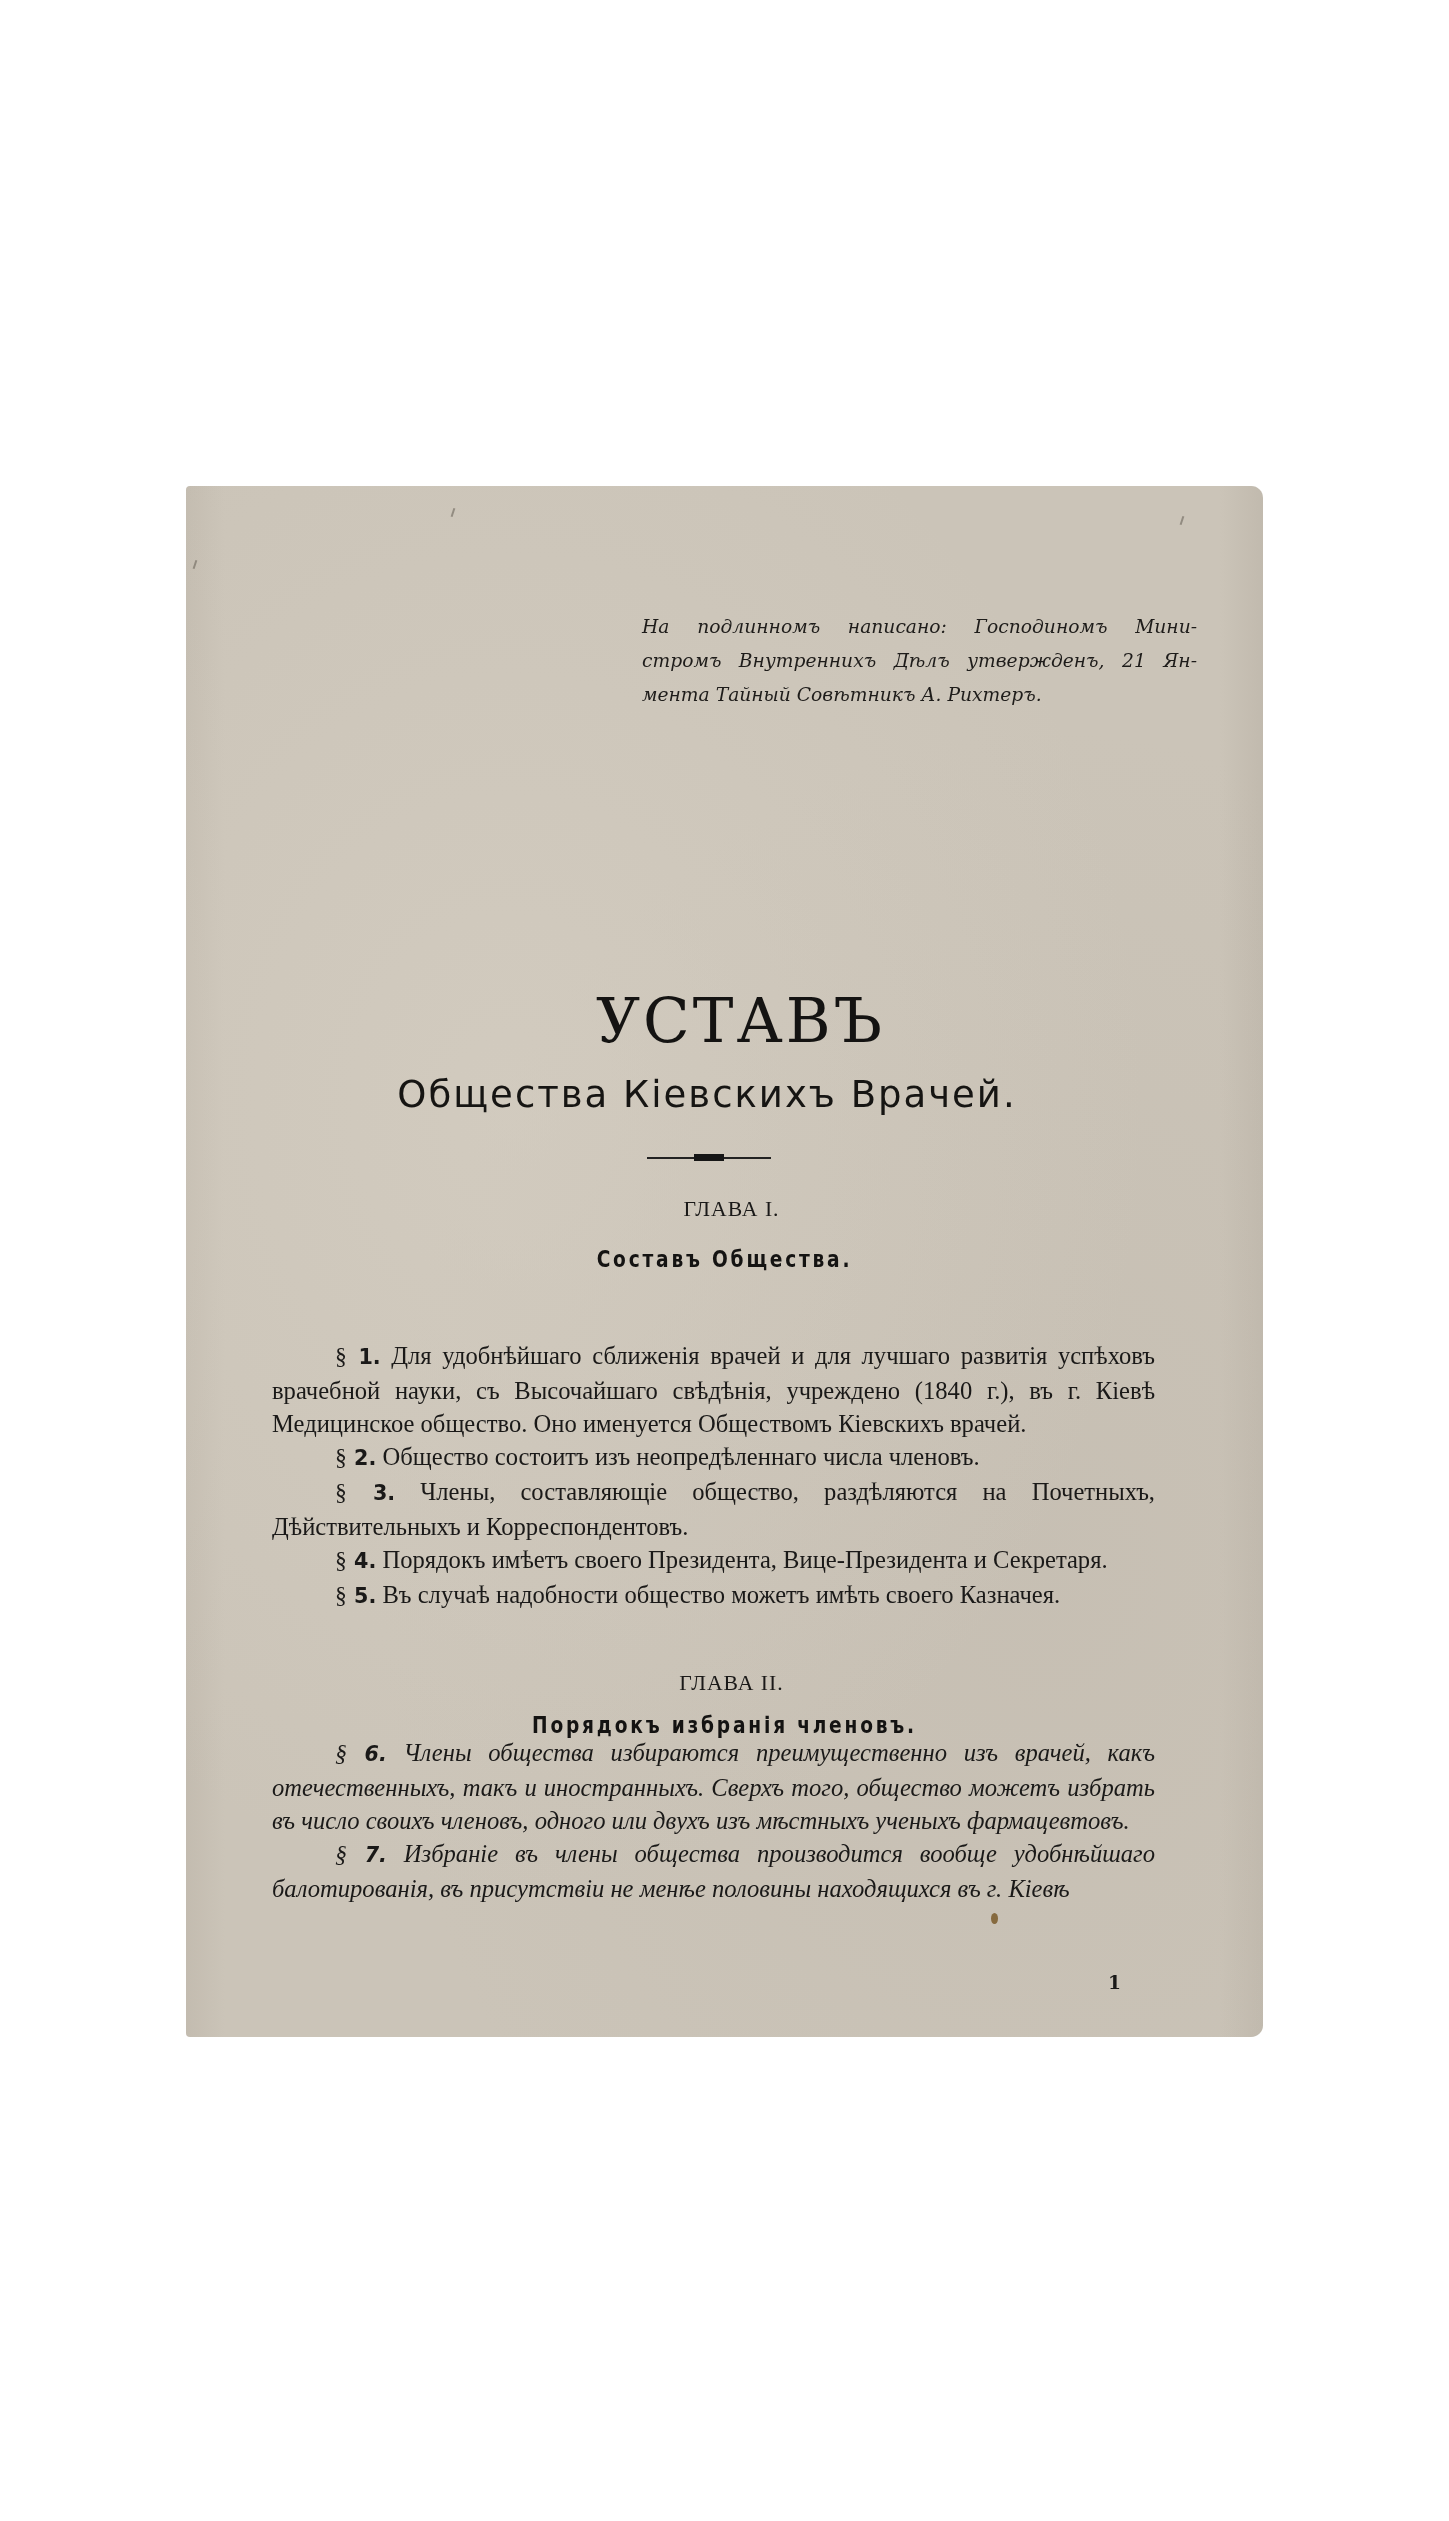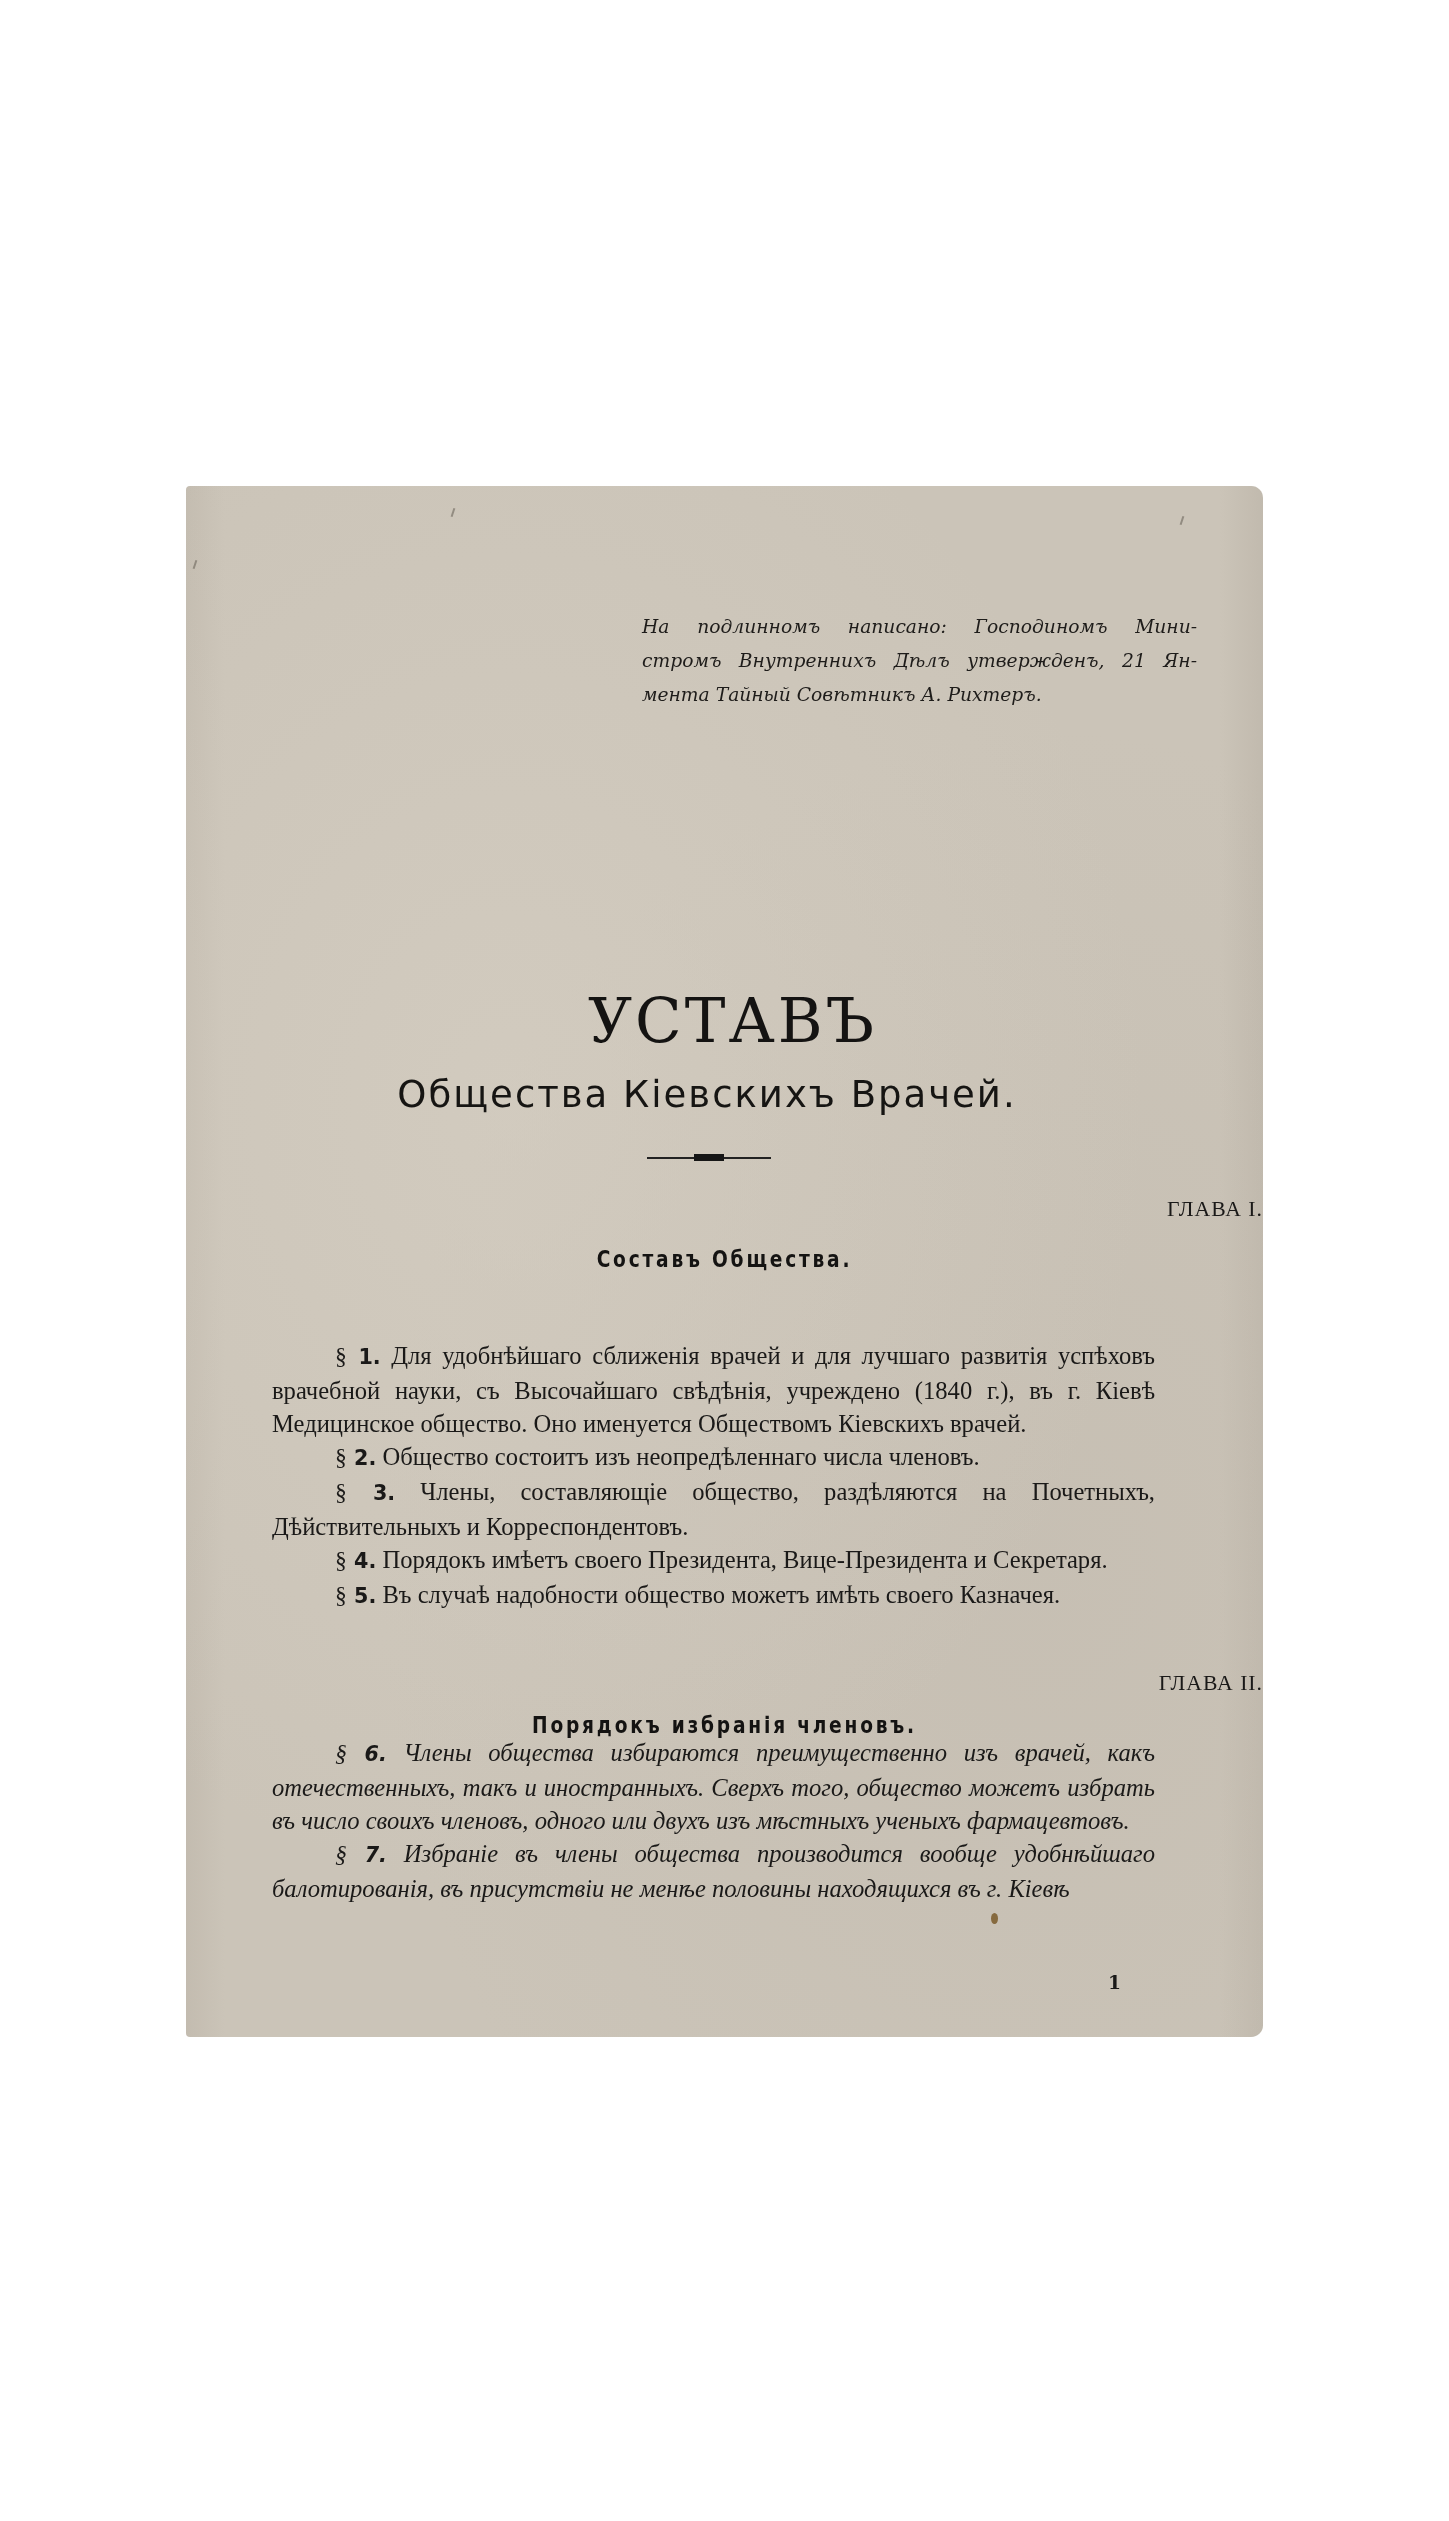--- a/index.html
+++ b/index.html
@@ -31,21 +31,21 @@
     font-size: 18.7px;
     line-height: 34px;
     color: #1e1c1a;
   }
   .note-line { display: block; text-align: justify; text-align-last: justify; white-space: nowrap; }
   .note-line.last { text-align-last: left; }
   .note-line.first { text-indent: 0px; }
 
   .title {
     position: absolute;
-    left: 8px; width: 1077px; top: 500px;
+    left: 16px; width: 1077px; top: 500px;
     text-align: center;
     font-family: "DejaVu Serif", serif;
     font-size: 61px;
     letter-spacing: 3px;
     color: #141312;
     line-height: 69px;
   }
   .subtitle {
     position: absolute;
     left: 0; width: 1042px; top: 585px;
@@ -57,25 +57,26 @@
     color: #161513;
   }
   .ornament {
     position: absolute; left: 461px; top: 668px; width: 124px; height: 7.9px;
   }
   .ornament .line { position: absolute; top: 3px; height: 2px; background: #222; }
   .ornament .bar { position: absolute; left: 47px; top: 0; width: 29.6px; height: 6.9px; background: #161616; }
 
   .chapter {
     position: absolute; left: 0; width: 1077px;
-    text-align: right;
+    text-align: center;
     font-family: "Liberation Serif", serif;
     font-size: 21.7px;
     letter-spacing: 1px;
     color: #1a1918;
+    padding-left: 7px;
   }
   .chapter-title {
     position: absolute; left: 0; width: 1077px;
     text-align: center;
     font-family: "DejaVu Sans", sans-serif;
     font-weight: bold;
     font-size: 22.7px;
     letter-spacing: 3.4px;
     transform: scaleX(0.82);
     color: #141312;

